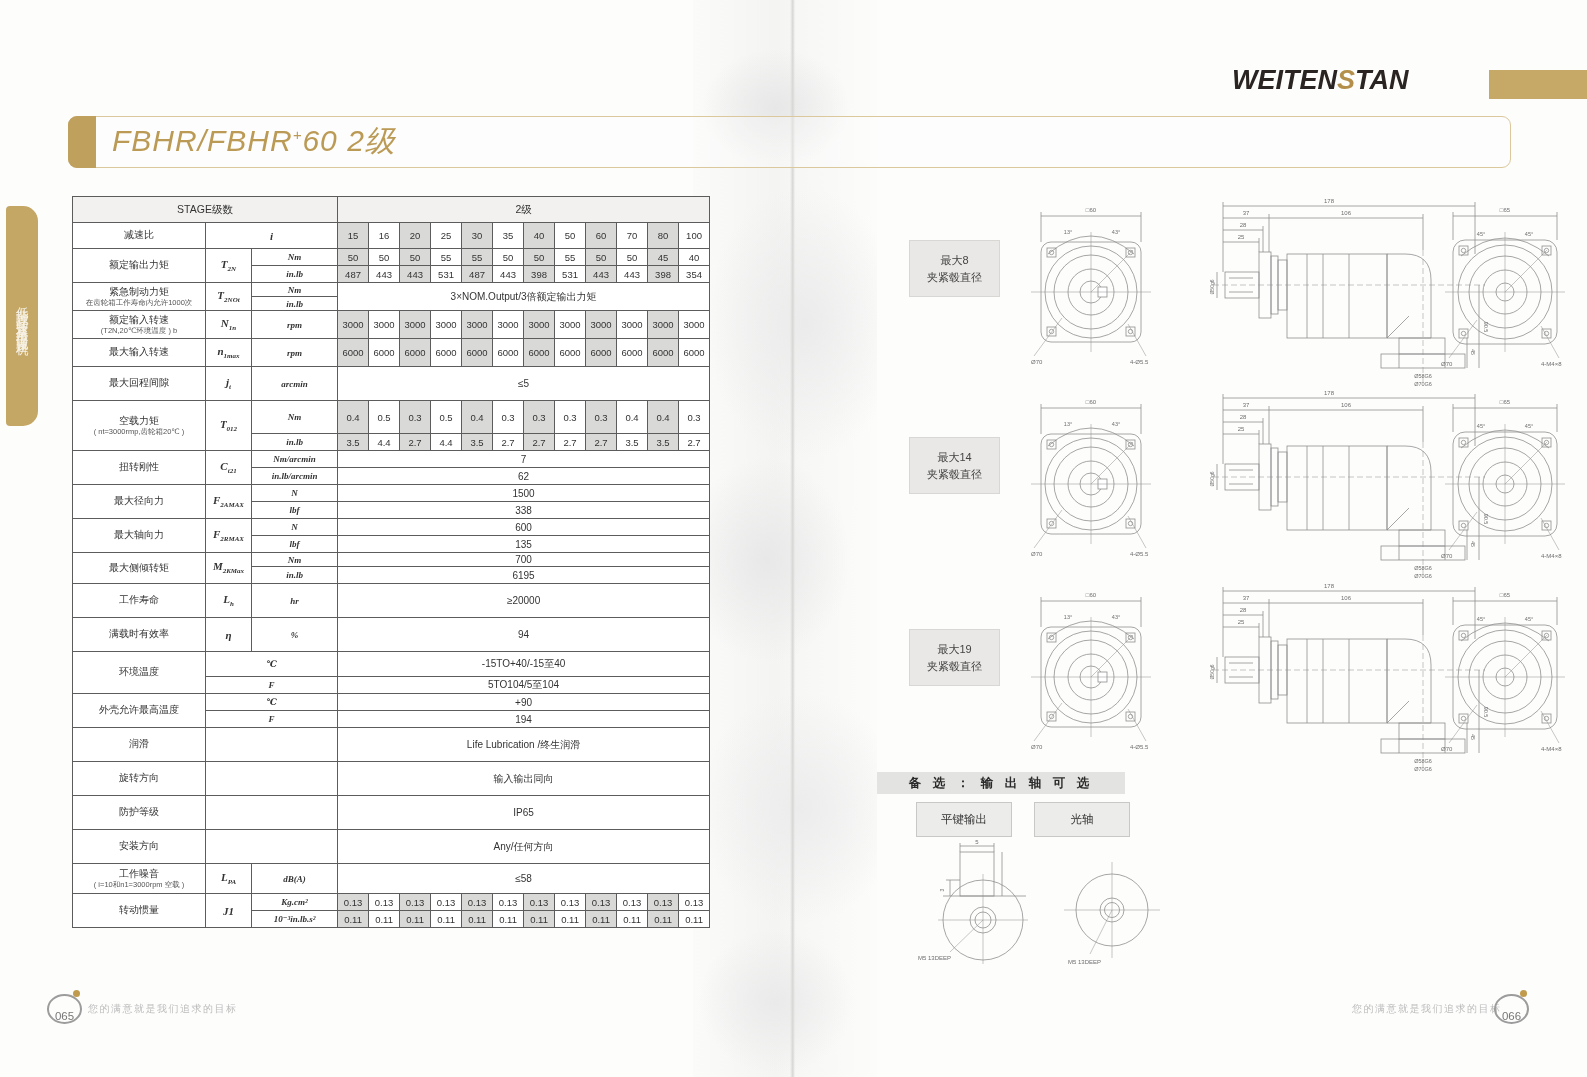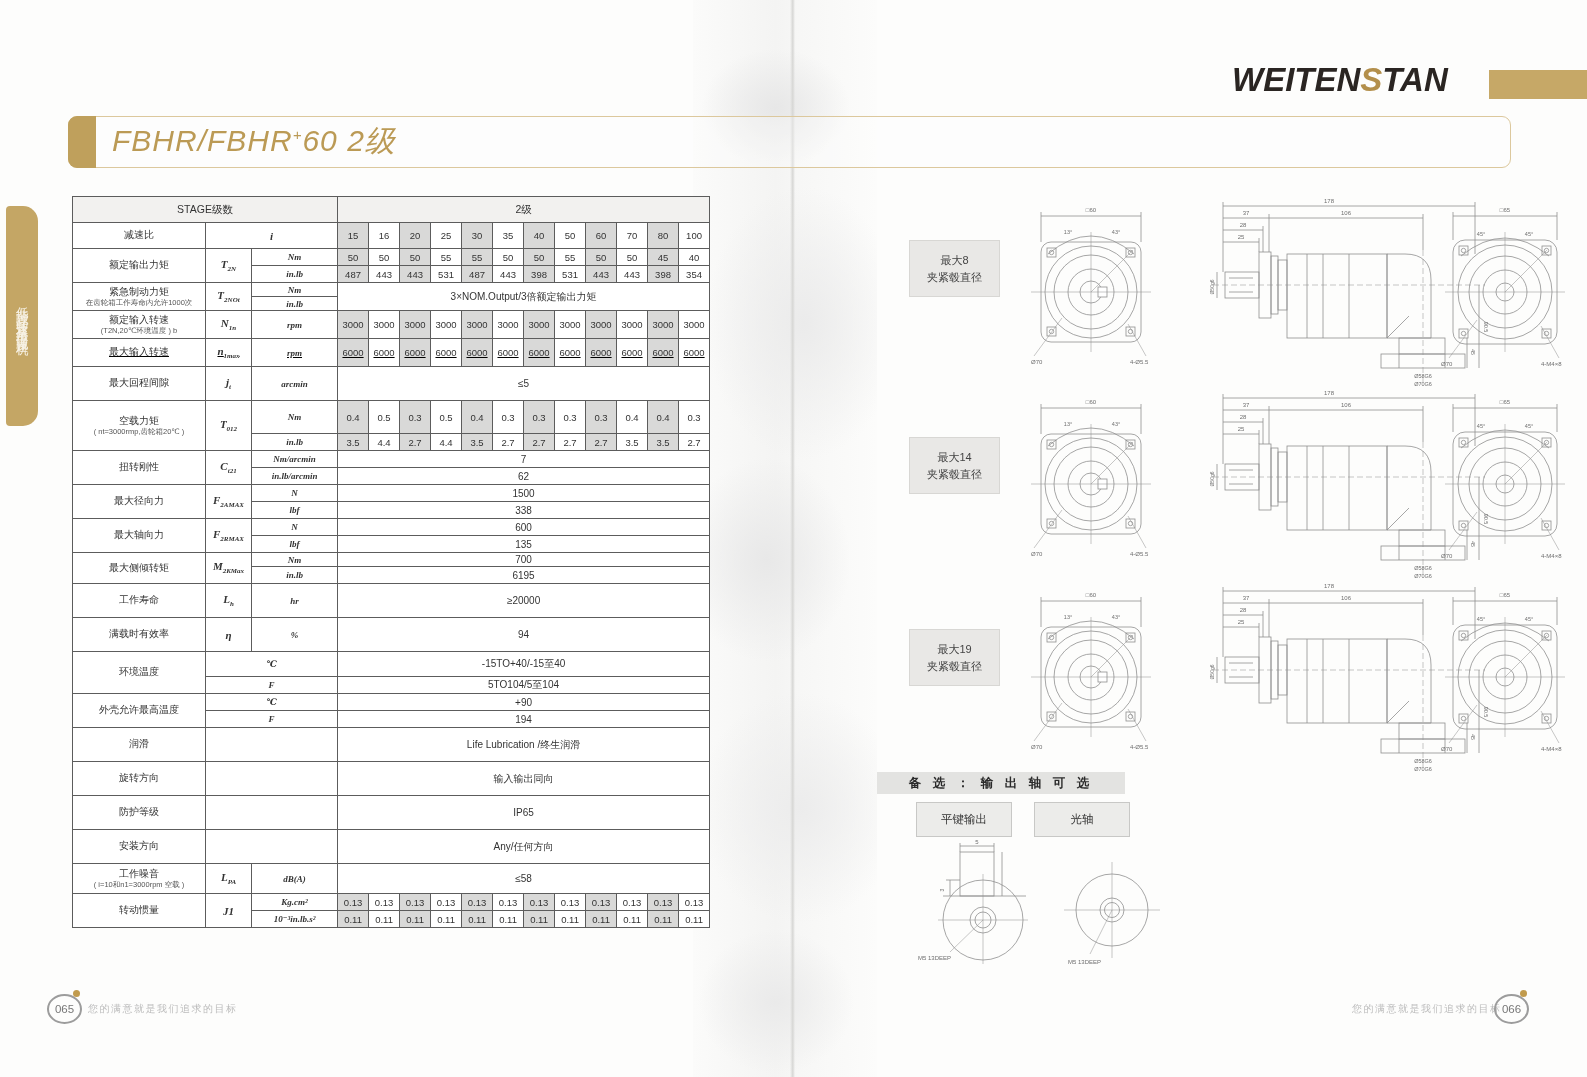--- a/index.html
+++ b/index.html
@@ -18,21 +18,21 @@
       radial-gradient(ellipse 160px 180px at 58% 75%, #ececec 0%, rgba(255,255,255,0) 64%),
       radial-gradient(ellipse 130px 120px at 45% 93%, #eaeaea 0%, rgba(255,255,255,0) 60%),
       linear-gradient(90deg,#fbfbfa 0%,#f4f4f3 45%,#f7f7f6 58%,#fcfcfb 100%);
   }
   .fold-line{
     position:absolute;left:790px;top:0;width:5px;height:1077px;
     background:linear-gradient(90deg,rgba(0,0,0,0) 0%,#d7d7d5 55%,rgba(0,0,0,0) 100%);
   }
   
   .brand-logo{
-    position:absolute;left:1232px;top:60px;font-size:33px;line-height:40px;
+    position:absolute;left:1232px;top:60px;font-size:27px;line-height:40px;
     font-style:italic;font-weight:bold;color:#2a2522;letter-spacing:0px;white-space:nowrap;
   }
   .brand-logo .gold-s{color:#b38f4b;}
   .gold-block{position:absolute;left:1489px;top:70px;width:98px;height:29px;background:#c6a867;}
   .title-box{
     position:absolute;left:68px;top:116px;width:1441px;height:50px;
     border:1px solid #dcc89d;border-radius:9px;background:rgba(255,255,255,0.25);
   }
   .title-tab{
     position:absolute;left:68px;top:116px;width:28px;height:52px;
@@ -86,21 +86,21 @@
   .opt-box{
     position:absolute;top:802px;width:94px;height:33px;background:#ececea;border:1px solid #c8c8c6;
     display:flex;align-items:center;justify-content:center;font-size:11.5px;color:#333;
   }
   .opt-keyed{left:916px;}
   .opt-plain{left:1034px;}
   .shaft-drawing{position:absolute;}
   
   .page-circ{
     position:absolute;width:31px;height:26px;border:2px solid #9c9c9c;border-radius:50%;
-    display:flex;align-items:center;justify-content:center;font-size:11.5px;color:#777;
+    display:flex;align-items:flex-end;justify-content:center;font-size:11.5px;color:#777;
     background:transparent;
   }
   .gold-dot{position:absolute;width:7px;height:7px;border-radius:50%;background:#c19b4d;}
   .slogan{position:absolute;font-size:10px;color:#bcbcbc;letter-spacing:1.5px;white-space:nowrap;}
 </style>
 </head>
 <body>
 
 <div class="photo-strip"></div>
 <div class="fold-line"></div>
@@ -207,21 +207,21 @@
           <td class="v">3000</td>
           <td class="v sh">3000</td>
           <td class="v">3000</td>
           <td class="v sh">3000</td>
           <td class="v">3000</td>
           <td class="v sh">3000</td>
           <td class="v">3000</td>
           <td class="v sh">3000</td>
           <td class="v">3000</td>
         </tr>
-        <tr style="height: 28px; text-decoration: underline;">
+        <tr style="height: 28px;">
           <td class="lbl">最大输入转速</td>
           <td class="sym"><span>n</span><sub>1max</sub></td>
           <td class="unit">rpm</td>
           <td class="v sh">6000</td>
           <td class="v">6000</td>
           <td class="v sh">6000</td>
           <td class="v">6000</td>
           <td class="v sh">6000</td>
           <td class="v">6000</td>
           <td class="v sh">6000</td>

